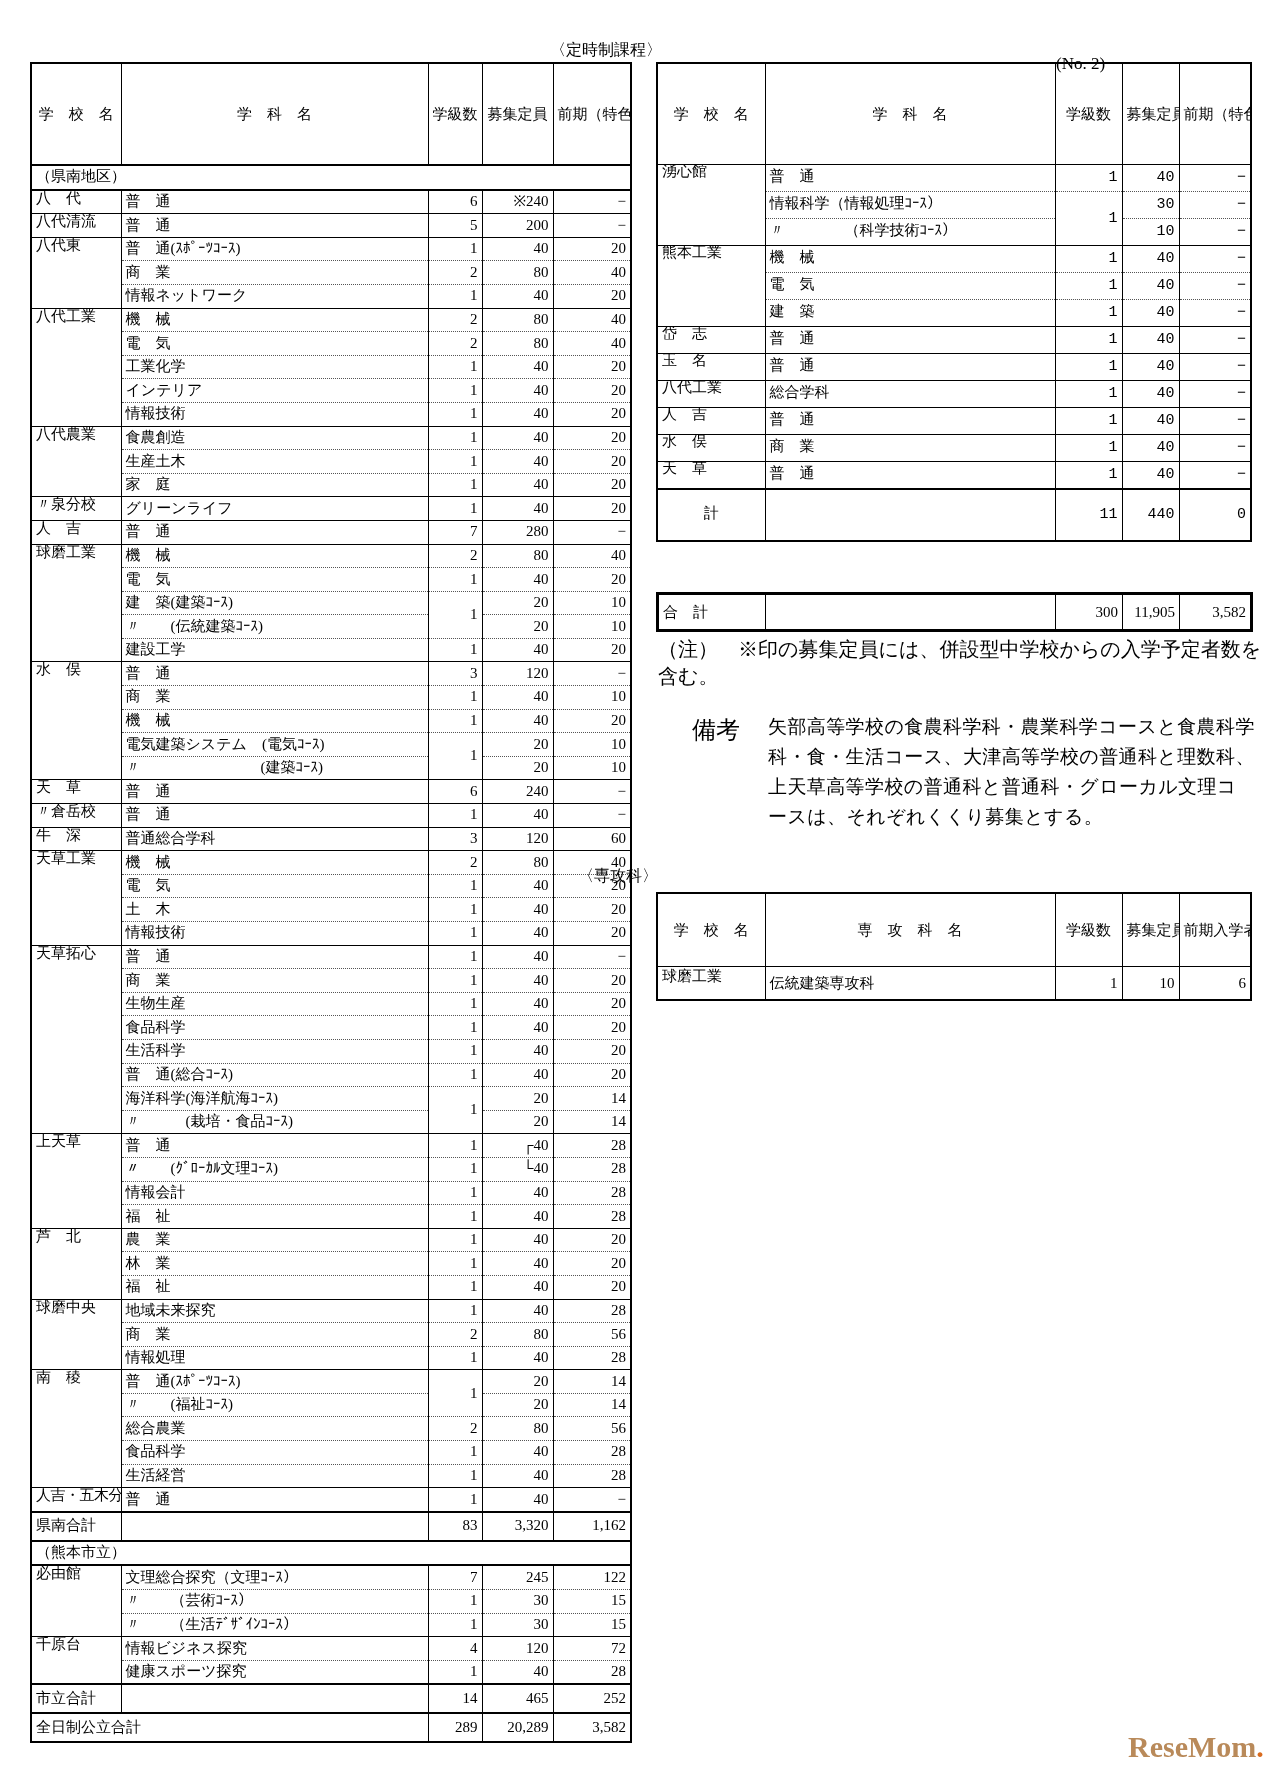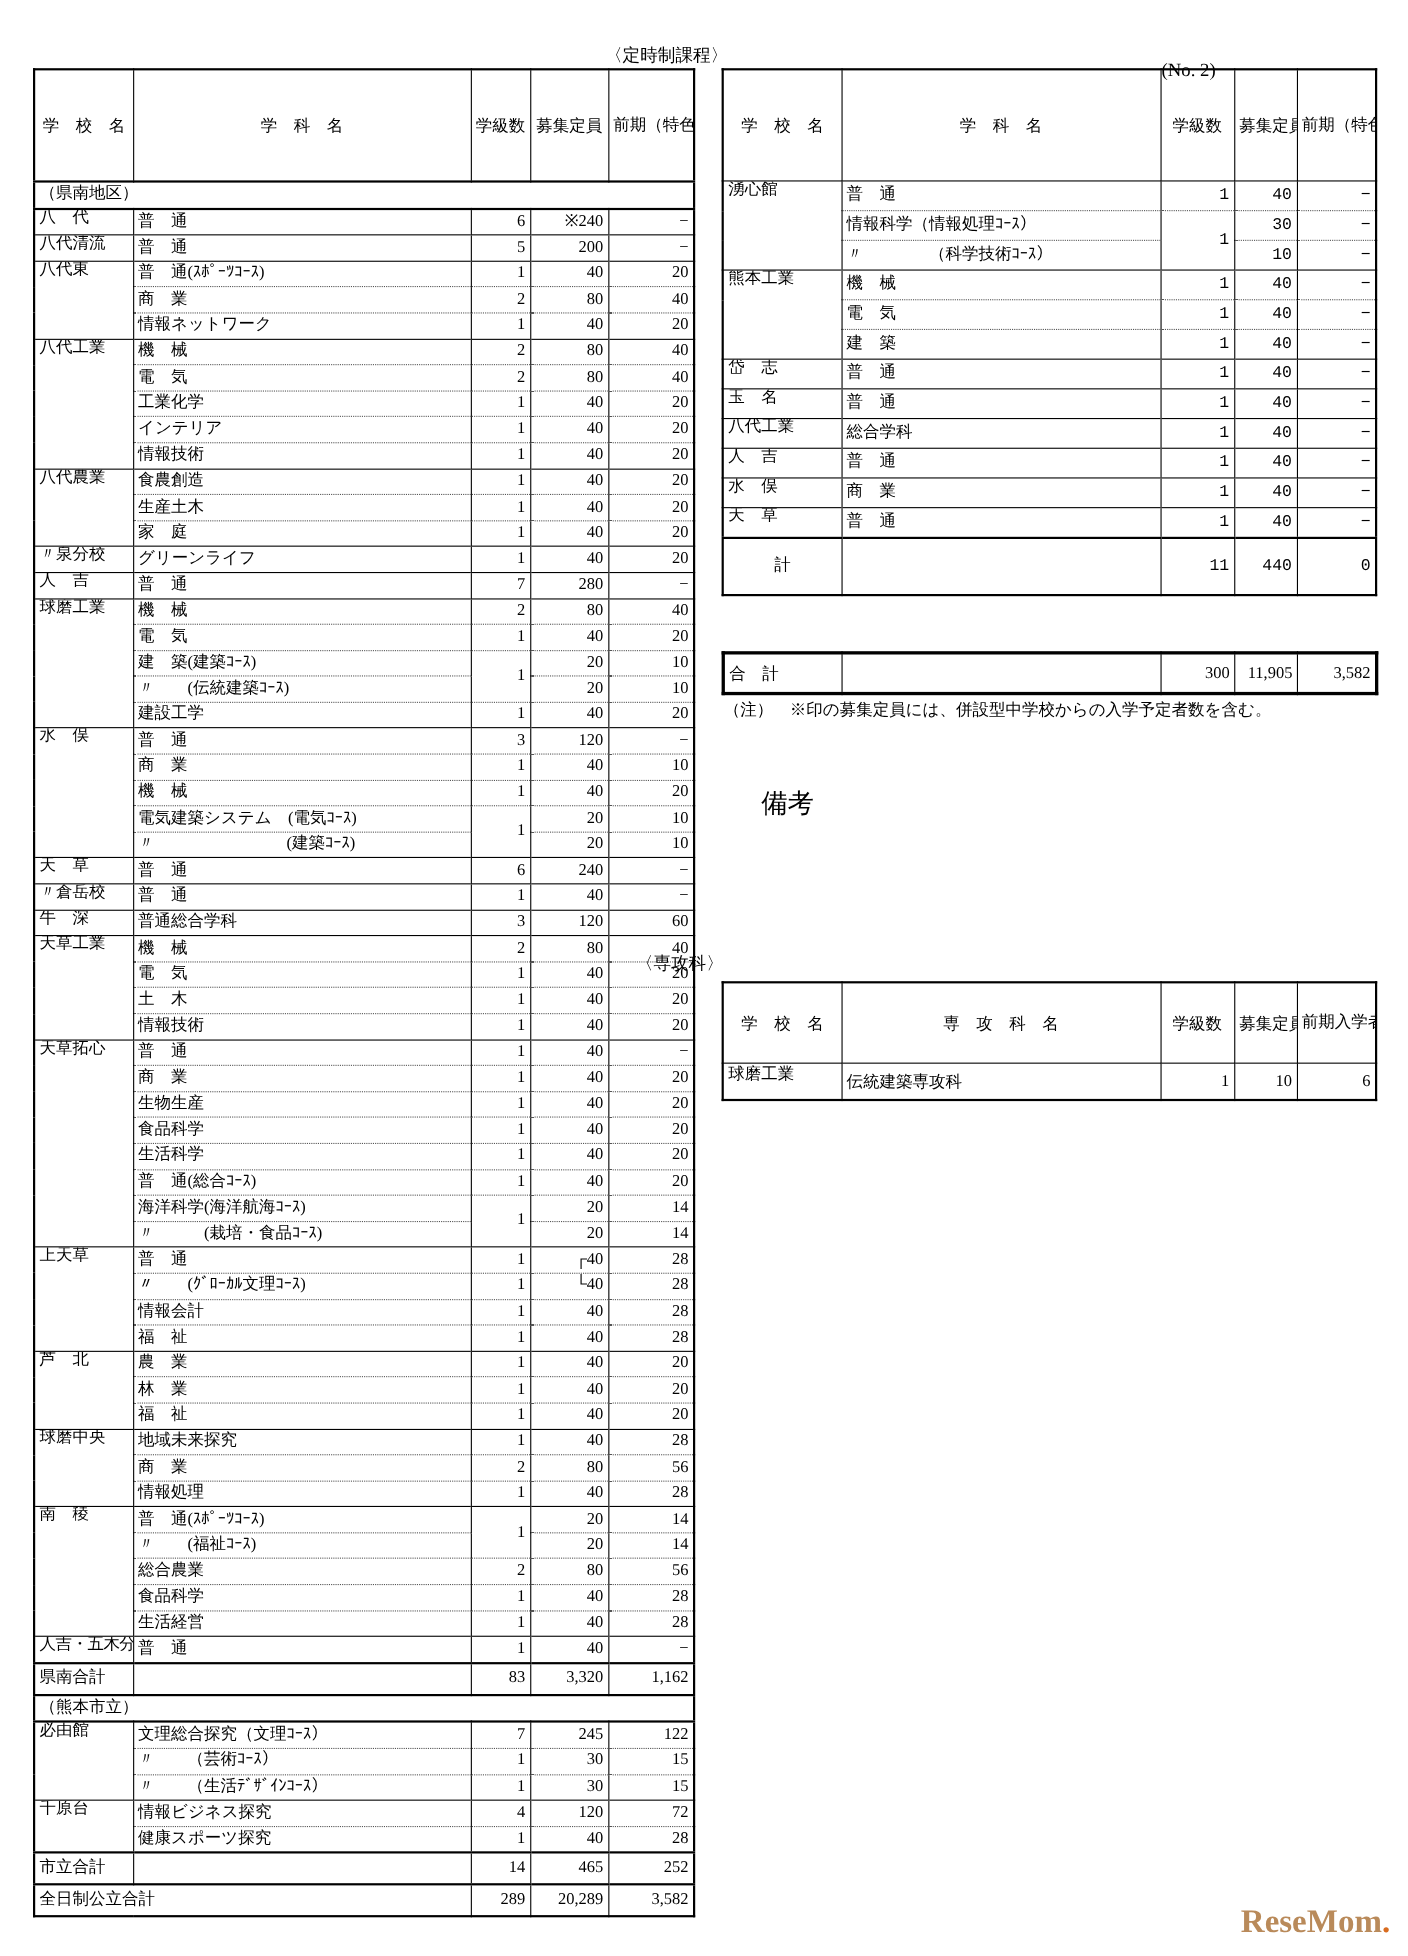--- a/index.html
+++ b/index.html
@@ -39,21 +39,21 @@
   .num{text-align:right;padding-right:6px;}
   .mid{vertical-align:middle;}
   .gs td{border-top:1px solid #000;}
   .ds td{border-top:1px dotted #555;}
   .band{border-top:2px solid #000;border-bottom:2px solid #000;text-align:left;
         padding-left:10px;height:44px;font-size:16px;}
   .total td{border-top:2px solid #000;}
   .tlabel{text-align:left;padding-left:5px;}
   .ctr{text-align:center;}
   
-  .note{position:absolute;left:658px;top:636px;font-size:15px;}
+  .note{position:absolute;left:658px;top:636px;font-size:20px;}
   .bikou-label{position:absolute;left:692px;top:714px;font-size:24px;}
   .bikou-text{position:absolute;left:768px;top:712px;width:488px;font-size:19px;
         line-height:30px;letter-spacing:0.4px;text-align:left;word-break:break-all;}
   .senko-title-pos{left:578px;top:866px;}
   .teiji-title-pos{left:550px;top:40px;}
   .logo{position:absolute;left:1128px;top:1730px;font-size:30px;font-weight:bold;
         color:#b98a5a;font-family:"Liberation Serif","DejaVu Serif",serif;}
   .logo .dot{color:#d96c1f;}
 </style>
 </head>
@@ -621,20 +621,21 @@
           <td class="num">300</td>
           <td class="num">11,905</td>
           <td class="num">3,582</td>
         </tr>
       </tbody>
     </table>
   </div>
 
   <div class="note">（注）　※印の募集定員には、併設型中学校からの入学予定者数を含む。</div>
   <div class="bikou-label">備考</div>
+  <div class="bikou-text">矢部高等学校の食農科学科・農業科学コースと食農科学科・食・生活コース、大津高等学校の普通科と理数科、上天草高等学校の普通科と普通科・グローカル文理コースは、それぞれくくり募集とする。</div>
 
   <div class="sec-title senko-title-pos">〈専攻科〉</div>
   <div class="doc senko">
     <table>
       <colgroup>
         <col style="width:108px">
           <col style="width:290px">
           <col style="width:67px">
         <col style="width:57px">
           <col style="width:72px">

